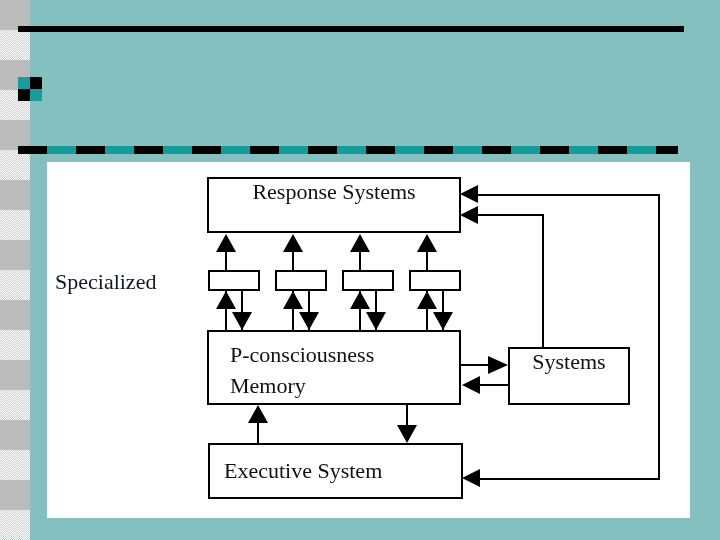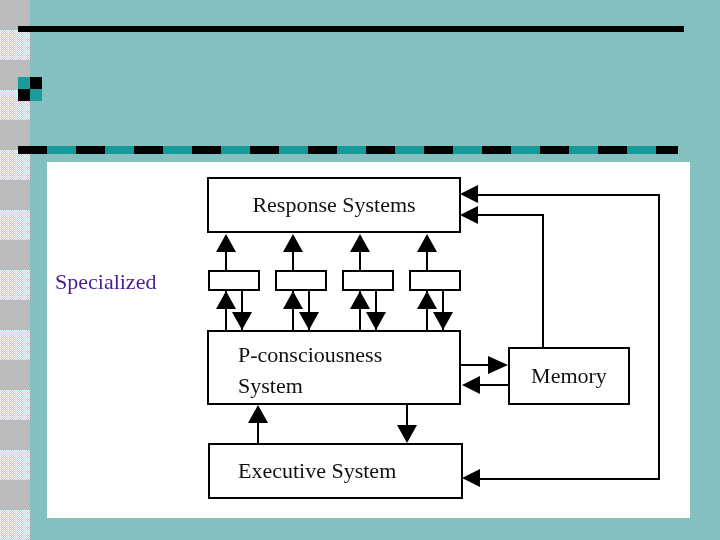--- a/index.html
+++ b/index.html
@@ -29,29 +29,29 @@
     position:absolute;left:56px;top:62px;
     font-size:40px;color:#FFFFFF;letter-spacing:1px;font-weight:400;
   }
   .content{position:absolute;left:47px;top:162px;width:643px;height:356px;background:#FFFFFF;}
 
   
   .dbox{
     position:absolute;background:#FFFFFF;border:2px solid #000;box-sizing:border-box;
     font-family:"Liberation Serif","DejaVu Serif",serif;font-size:22px;color:#111;
   }
-  .dbox.center{display:flex;align-items:center;justify-content:center;text-align:center;}
+  .dbox.center{display:flex;align-items:flex-start;justify-content:center;text-align:center;}
   .box-response{left:207px;top:177px;width:254px;height:56px;}
   .box-small{top:270px;width:52px;height:21px;}
-  .box-p{left:207px;top:330px;width:254px;height:75px;padding:7px 0 0 29px;line-height:31px;}
+  .box-p{left:207px;top:330px;width:254px;height:75px;padding:7px 0 0 21px;line-height:31px;}
   .box-memory{left:508px;top:347px;width:122px;height:58px;}
-  .box-executive{left:208px;top:443px;width:255px;height:56px;display:flex;align-items:center;padding-left:28px;box-sizing:border-box;}
+  .box-executive{left:208px;top:443px;width:255px;height:56px;display:flex;align-items:center;padding-left:14px;box-sizing:border-box;}
   .side-label{
     position:absolute;left:55px;top:266px;
-    font-family:"Liberation Serif","DejaVu Serif",serif;font-size:22px;line-height:31px;color:#4c1d95;text-align:center;
+    font-family:"Liberation Serif","DejaVu Serif",serif;font-size:22px;line-height:31px;color:#0f172a;text-align:center;
   }
   
   .ln{position:absolute;background:#000;}
   .ar{position:absolute;width:0;height:0;}
   .ar-up{border-left:10px solid transparent;border-right:10px solid transparent;border-bottom:18px solid #000;}
   .ar-down{border-left:10px solid transparent;border-right:10px solid transparent;border-top:18px solid #000;}
   .ar-left{border-top:9px solid transparent;border-bottom:9px solid transparent;border-right:18px solid #000;}
   .ar-right{border-top:9px solid transparent;border-bottom:9px solid transparent;border-left:20px solid #000;}
 </style>
 </head>
@@ -73,25 +73,25 @@
     <span>Response Systems</span>
   </div>
 
   <div class="dbox box-small" style="left:208px;"></div>
   <div class="dbox box-small" style="left:275px;"></div>
   <div class="dbox box-small" style="left:342px;"></div>
   <div class="dbox box-small" style="left:409px;"></div>
 
   <div class="dbox box-p">
     <div>P-consciousness</div>
-    <div>System</div>
+    <div>Memory</div>
   </div>
 
   <div class="dbox center box-memory">
-    <span>Memory</span>
+    <span>Systems</span>
   </div>
 
   <div class="dbox box-executive">
     <span>Executive System</span>
   </div>
 
   <div class="ar ar-up" style="left:216px;top:234px;"></div>
   <div class="ln" style="left:225px;top:252px;width:2px;height:18px;"></div>
   <div class="ar ar-up" style="left:216px;top:291px;"></div>
   <div class="ln" style="left:225px;top:291px;width:2px;height:39px;"></div>

